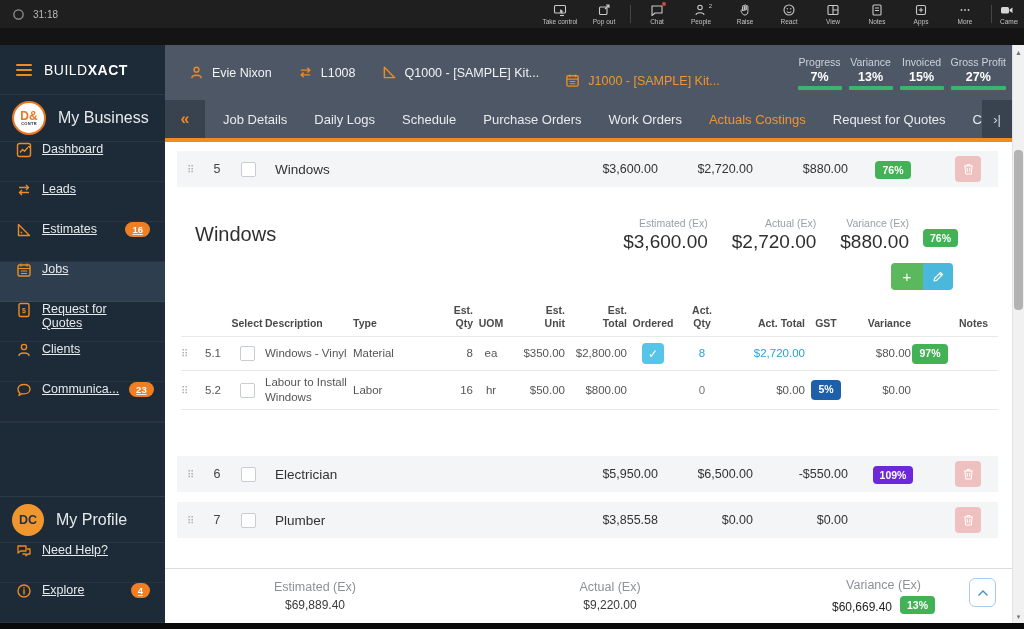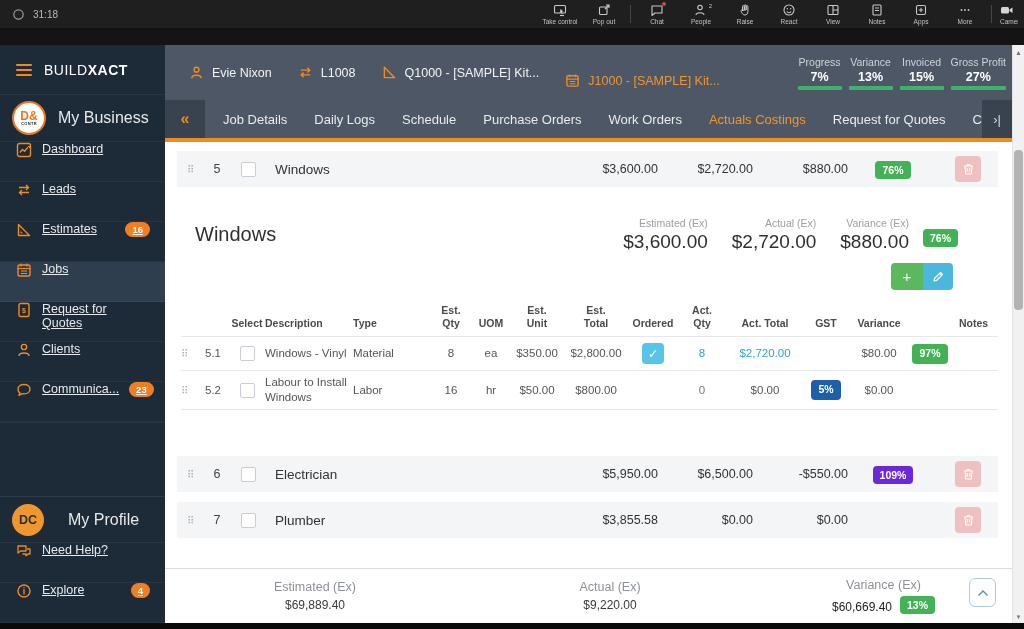--- a/index.html
+++ b/index.html
@@ -43,21 +43,21 @@
                 align-items:center; justify-content:center; line-height:1; flex-shrink:0; }
   .avatar-biz .a1 { color:#e87722; font-weight:bold; font-size:12px; }
   .avatar-biz .a2 { color:#25313d; font-weight:bold; font-size:4px; letter-spacing:.3px; }
   .sitem { height:40px; display:flex; align-items:flex-start; gap:10px; padding:0 15px;
            font-size:12.5px; border-bottom:1px solid rgba(255,255,255,.05); cursor:pointer;text-decoration:underline; }
   .sitem.active { background:#2f3e4e; }
   .sitem .sic { width:17px; display:flex; justify-content:center; flex-shrink:0; }
   .sbadge { margin-left:auto; background:#f07f23; color:#fff; font-size:9.5px; font-weight:bold;
             border-radius:9px; padding:2px 7px; }
   .sspacer { flex:1; border-top:1px solid rgba(255,255,255,.05); }
-  .sprofile { height:47px; display:flex; align-items:center; gap:24px; padding:0 12px;
+  .sprofile { height:47px; display:flex; align-items:center; gap:12px; padding:0 12px;
               border-top:1px solid rgba(255,255,255,.08);
               border-bottom:1px solid rgba(255,255,255,.06); cursor:pointer; }
   .avatar-dc { width:32px; height:32px; border-radius:50%; background:#f0962e; color:#223240;
                font-weight:bold; font-size:12.5px; display:flex; align-items:center;
                justify-content:center; flex-shrink:0; }
 
   
   .maincol { width:847px; display:flex; flex-direction:column; }
 
   .jobhdr { height:55px; background:#4e5765; display:flex; align-items:center;
@@ -121,21 +121,21 @@
 
   
   .tbl { margin:14px 0 0 4px; }
   .trow { display:grid; align-items:center;
           grid-template-columns:16px 32px 36px 88px 76px 44px 36px 56px 62px 52px 46px 80px 42px 64px 38px 1fr; }
   .thead { align-items:end; padding-bottom:6px; }
   .th { font-size:10.5px; font-weight:bold; color:#4a4a4a; white-space:pre-line; line-height:1.25; }
   .tr { border-top:1px solid #e7e8ea; min-height:34px; padding:4px 0; }
   .tr:last-child { border-bottom:1px solid #e7e8ea; }
   .td { font-size:11.5px; color:#555; line-height:1.3; }
-  .al { text-align:left; } .ar { text-align:center; } .ac { text-align:center; }
+  .al { text-align:left; } .ar { text-align:right; } .ac { text-align:center; }
   .blue { color:#2e9fd4; }
   .gray { color:#777; }
   .chk { width:22px; height:21px; background:#56c5e8; border:none; border-radius:4px;
          color:#fff; font-size:12px; cursor:pointer; margin:0 auto; display:flex;
          align-items:center; justify-content:center; }
   .gap { height:46px; }
 
   
   .foot { height:55px; background:#fff; border-top:1px solid #d9dbdd; display:grid;
           grid-template-columns:300px 290px 1fr; align-items:center; position:relative; }

